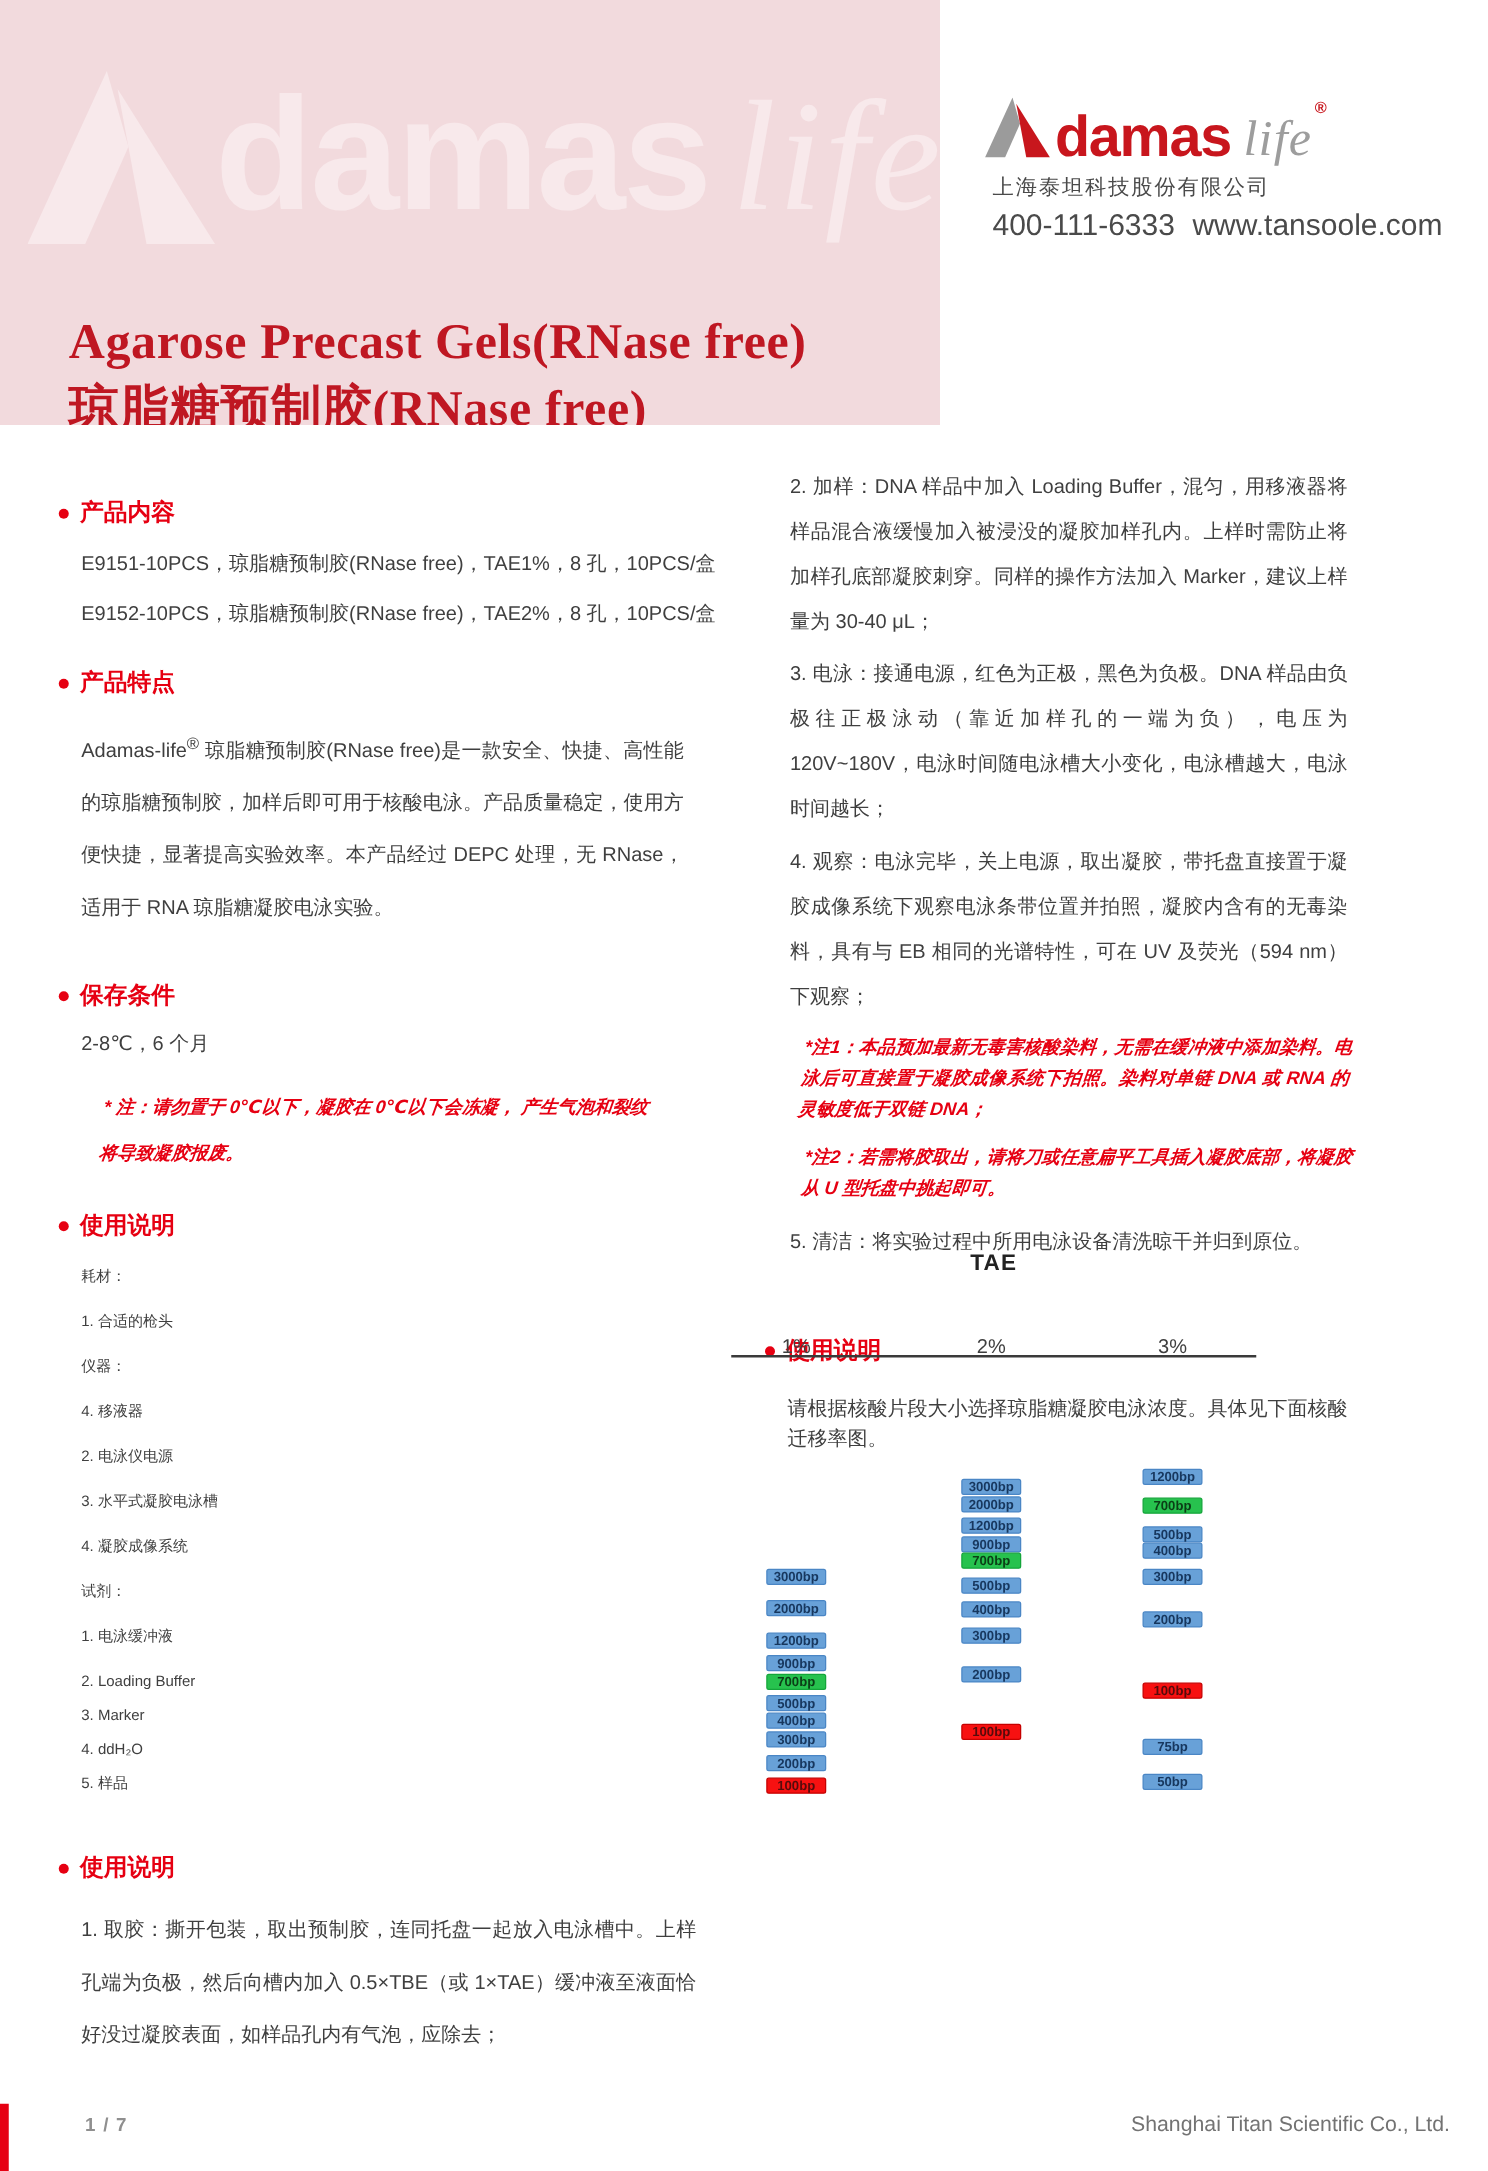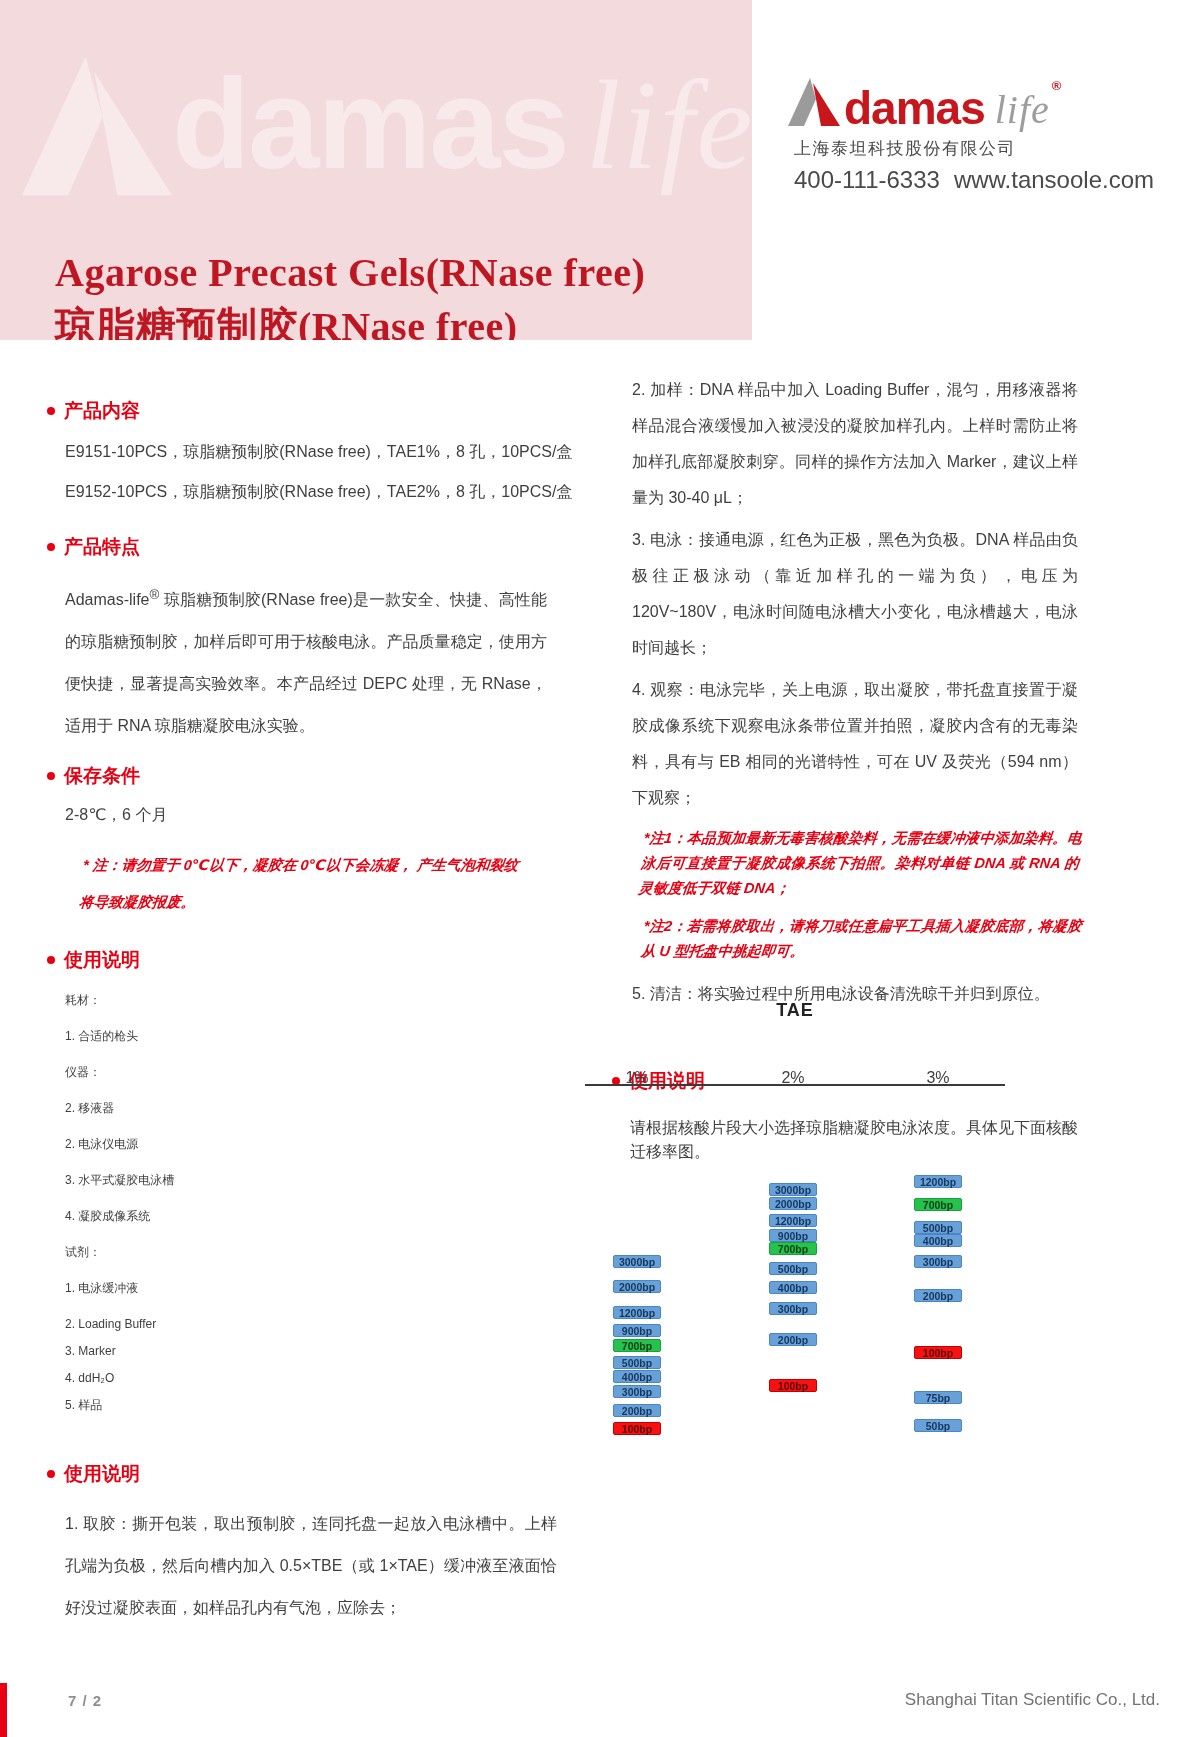--- a/index.html
+++ b/index.html
@@ -68,21 +68,21 @@
   }
   .note-r.n1 { margin-top:10px; }
   .note-r.n2 { margin-top:13px; }
   .step5 { margin-top:12px; }
   .usage2-h { margin-top:56px; }
   .usage2-body { padding-left:18px; font-size:16px; line-height:24px; margin-top:22px; }
 
   .step1-left { padding-left:18px; font-size:16px; line-height:42px; text-align:justify; width:492px; margin-top:16px; }
   .usage-left-h { margin-top:44px; }
   .materials-h { margin-top:26px; }
-  .storage-h { margin-top:16px; }
+  .storage-h { margin-top:36px; }
   .features-h { margin-top:30px; }
 
   
   .chart { position:absolute; left:585px; top:1000px; width:420px; height:455px; }
   .chart-title { text-align:center; font-size:18px; font-weight:700; color:#222222; letter-spacing:1px; }
   .chart-headers { position:relative; height:0; }
   .col-h { position:absolute; transform:translateX(-50%); top:48px; font-size:16px; color:#3f3f3f; }
   .chart-line { position:absolute; left:0; right:0; top:84px; border-top:2px solid #3a3a3a; }
   .band-field { position:absolute; left:0; right:0; top:88px; bottom:0; }
   .band {
@@ -167,21 +167,21 @@
       <span class="txt">使用说明</span>
     </div>
     <div class="mat-list">
 
         <div class="mat-line"><span>耗材：</span></div>
 
         <div class="mat-line"><span>1. 合适的枪头</span></div>
 
         <div class="mat-line"><span>仪器：</span></div>
 
-        <div class="mat-line"><span>2. 移液器</span></div>
+        <div class="mat-line"><span>4. 移液器</span></div>
 
         <div class="mat-line"><span>2. 电泳仪电源</span></div>
 
         <div class="mat-line"><span>3. 水平式凝胶电泳槽</span></div>
 
         <div class="mat-line"><span>4. 凝胶成像系统</span></div>
 
         <div class="mat-line"><span>试剂：</span></div>
 
         <div class="mat-line"><span>1. 电泳缓冲液</span></div>
@@ -252,16 +252,16 @@
         <div class="band band-blue" style="left: 329px; top: 146px;">400bp</div>
         <div class="band band-blue" style="left: 329px; top: 167px;">300bp</div>
         <div class="band band-blue" style="left: 329px; top: 201px;">200bp</div>
         <div class="band band-red" style="left: 329px; top: 258px;">100bp</div>
         <div class="band band-blue" style="left: 329px; top: 303px;">75bp</div>
         <div class="band band-blue" style="left: 329px; top: 331px;">50bp</div>
       </div>
   </div>
 
   <div class="footer-stripe"></div>
-  <div class="page-num">7 / 2</div>
+  <div class="page-num">1 / 7</div>
   <div class="footer-company">Shanghai Titan Scientific Co., Ltd.</div>
 
 </div>
 
 </body></html>

